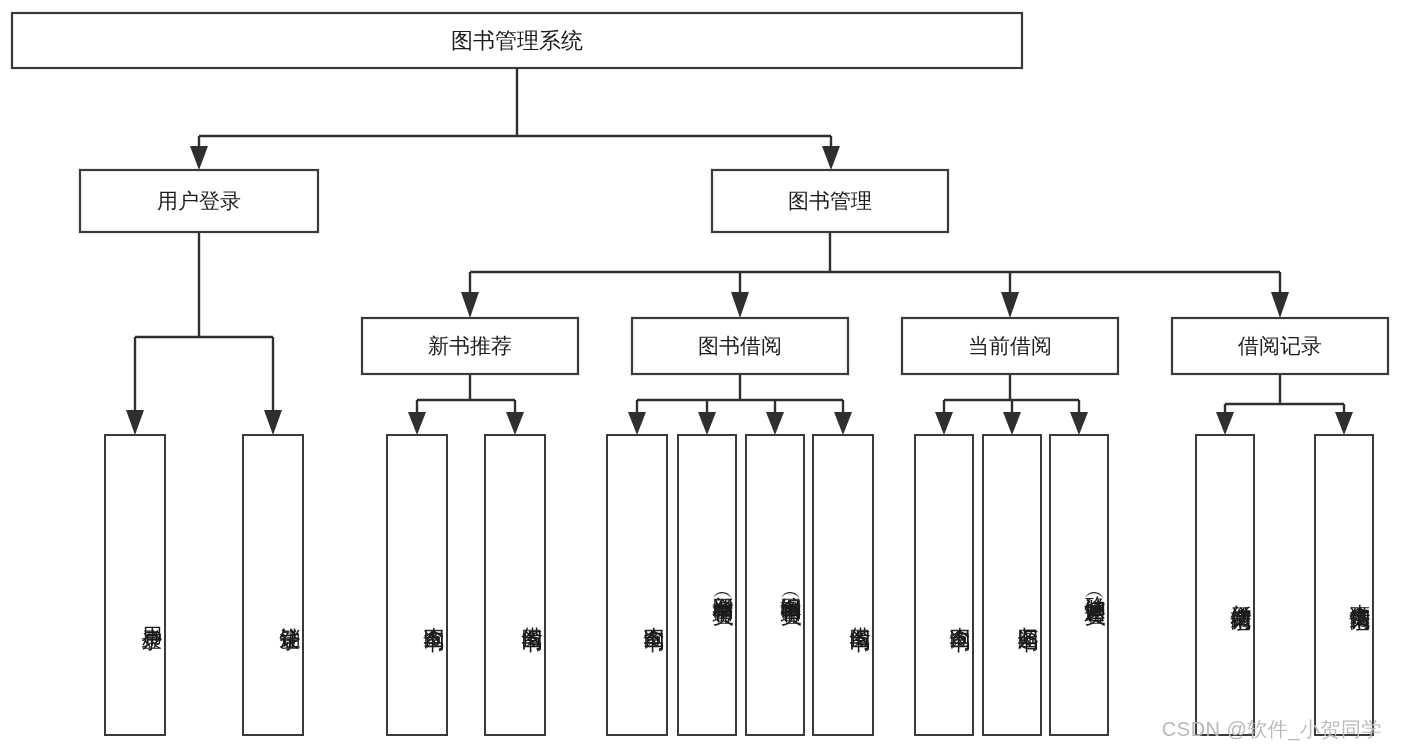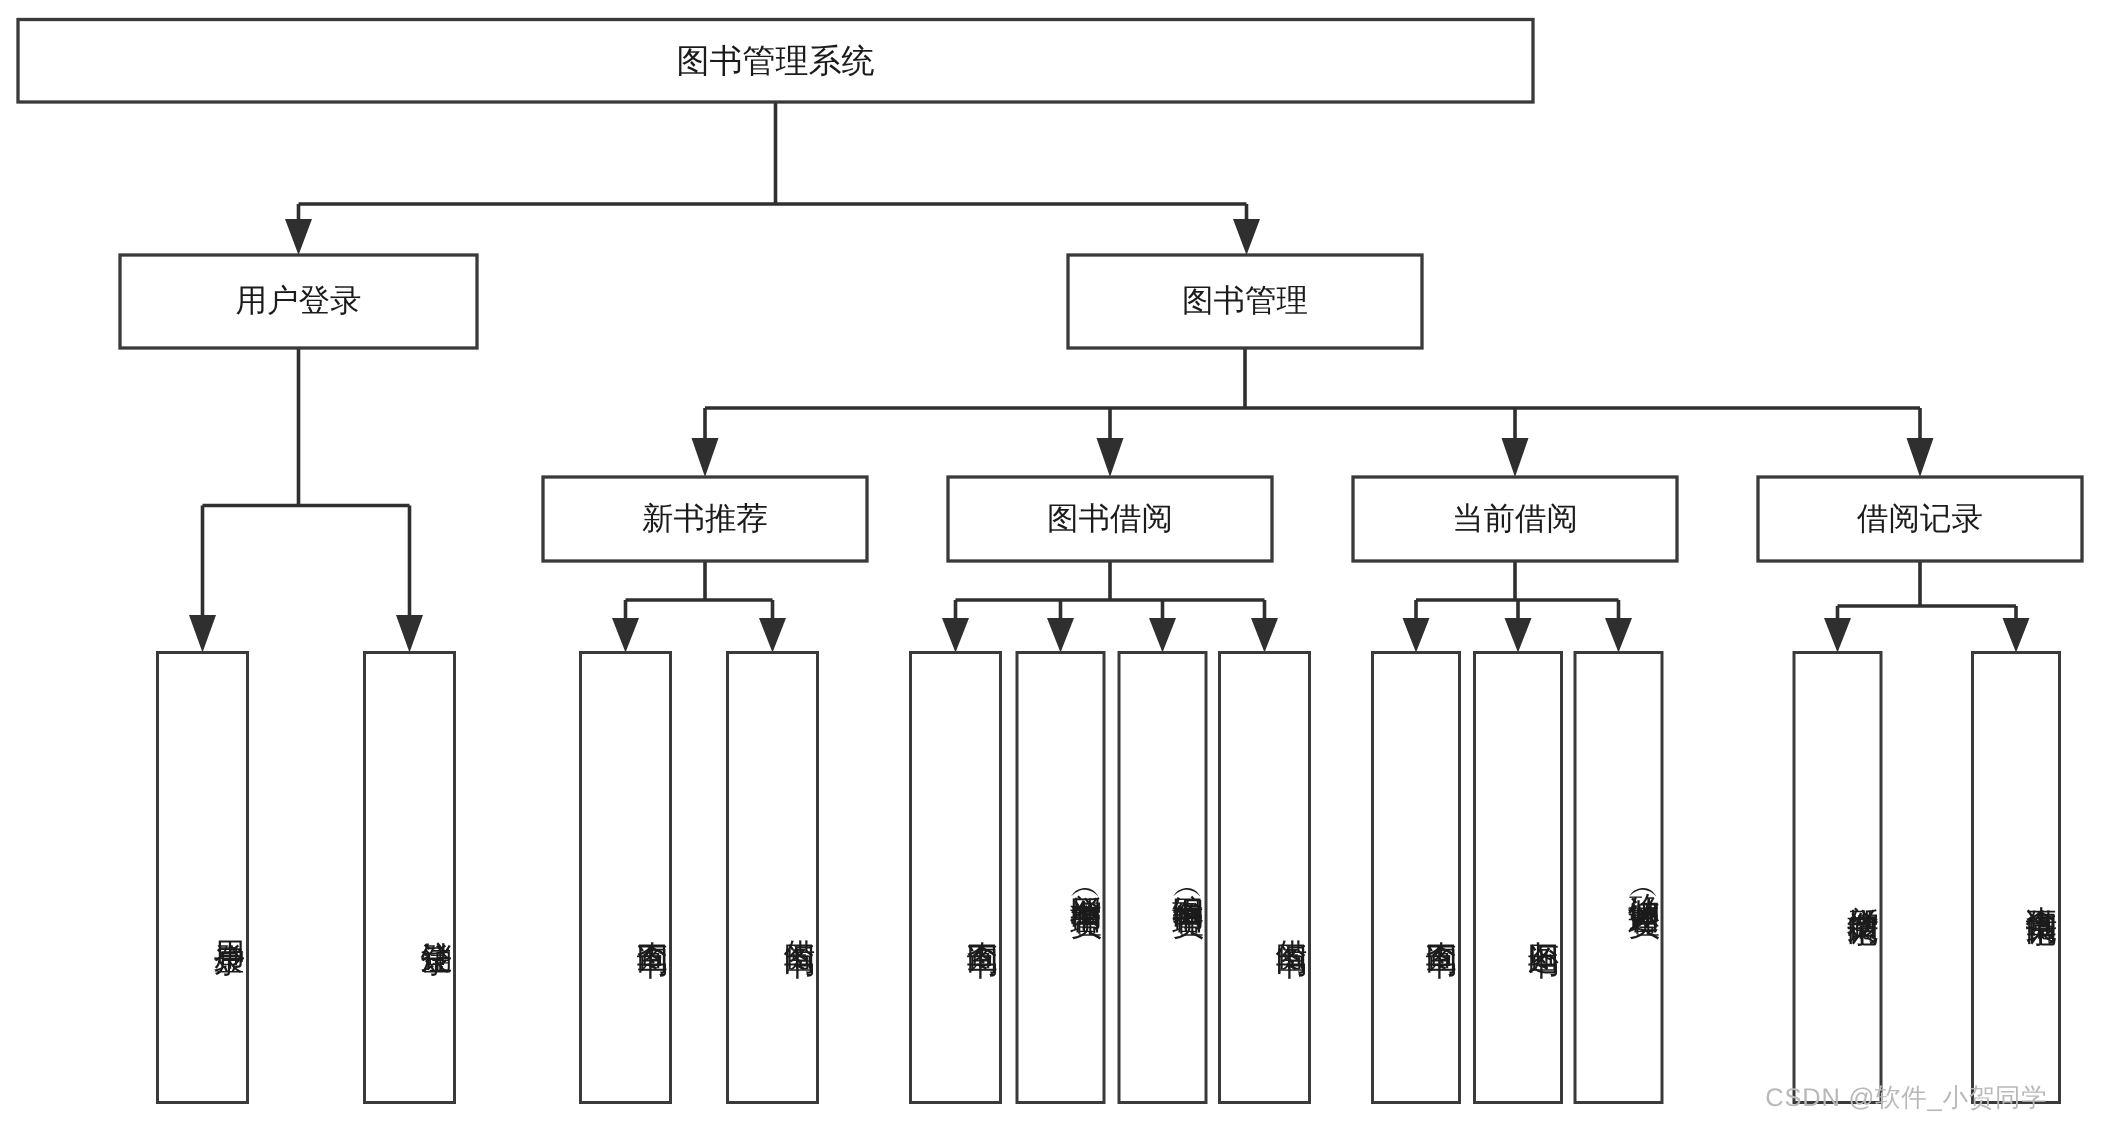--- a/index.html
+++ b/index.html
@@ -11,20 +11,21 @@
     width: 1405px;
     height: 747px;
     font-family: "Liberation Sans", "DejaVu Sans", sans-serif;
     overflow: hidden;
   }
   #diagram-root {
     position: relative;
     width: 1373px;
     height: 747px;
     background: #ffffff;
+    padding-left: 17px;
   }
   svg.diagram-canvas {
     position: absolute;
     left: 0;
     top: 0;
     width: 1405px;
     height: 747px;
     display: block;
   }
   .node-box {
@@ -75,21 +76,21 @@
     justify-content: center;
     text-align: center;
     white-space: nowrap;
     pointer-events: none;
   }
   .watermark {
     position: absolute;
     right: 8px;
     bottom: 4px;
     font-family: "Liberation Sans", "DejaVu Sans", sans-serif;
-    font-size: 17px;
+    font-size: 20px;
     color: #b9b9b9;
     letter-spacing: 0.5px;
     white-space: nowrap;
   }
 </style>
 </head>
 <body>
 
 <div id="diagram-root">
 

